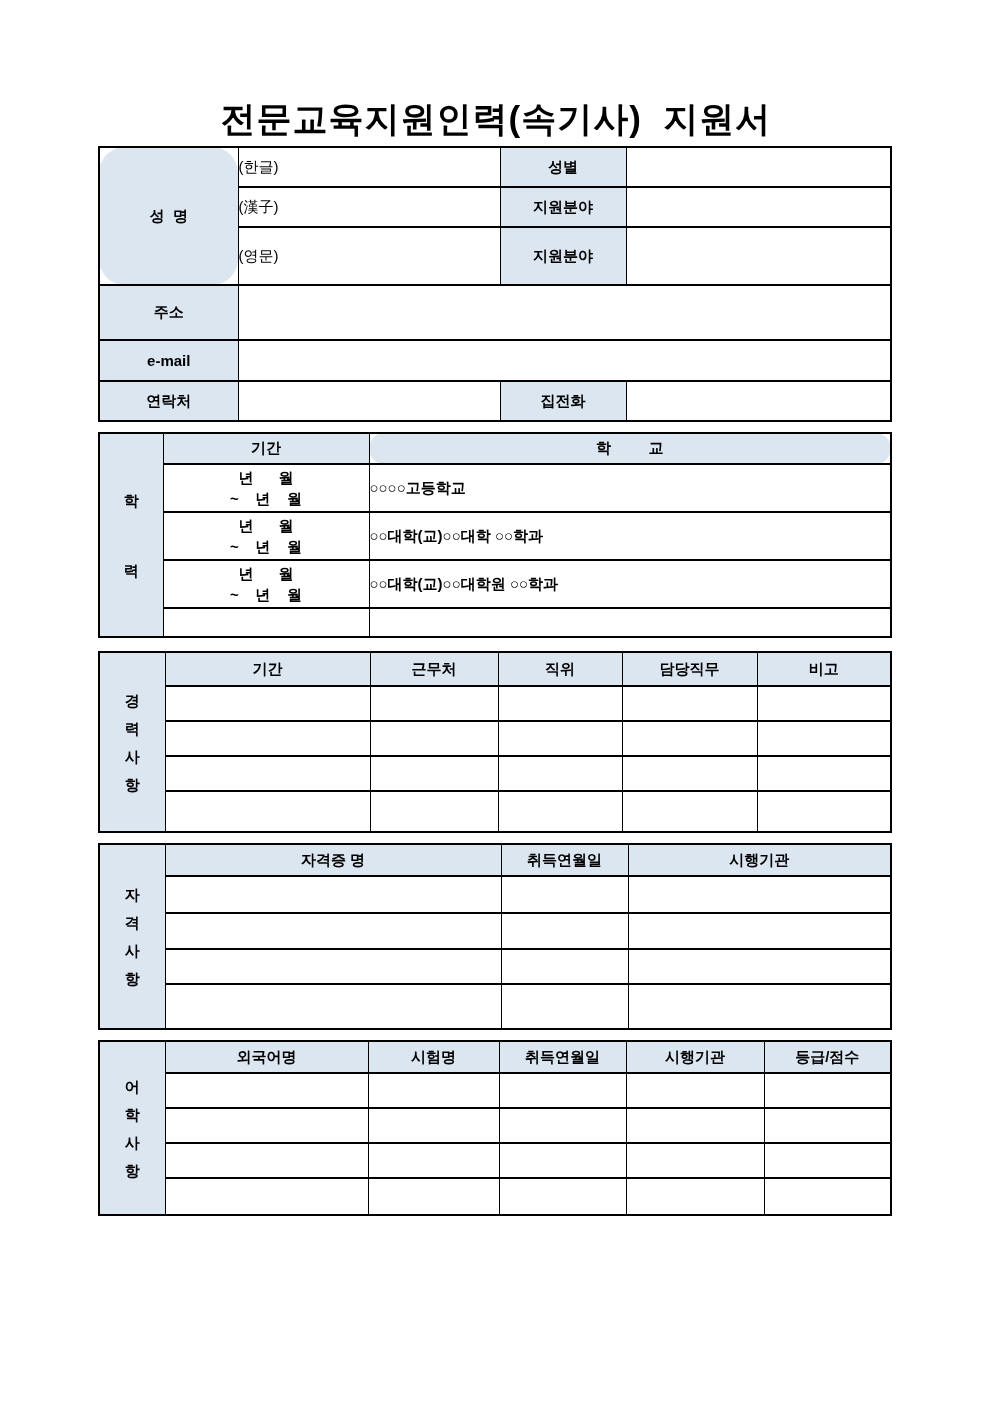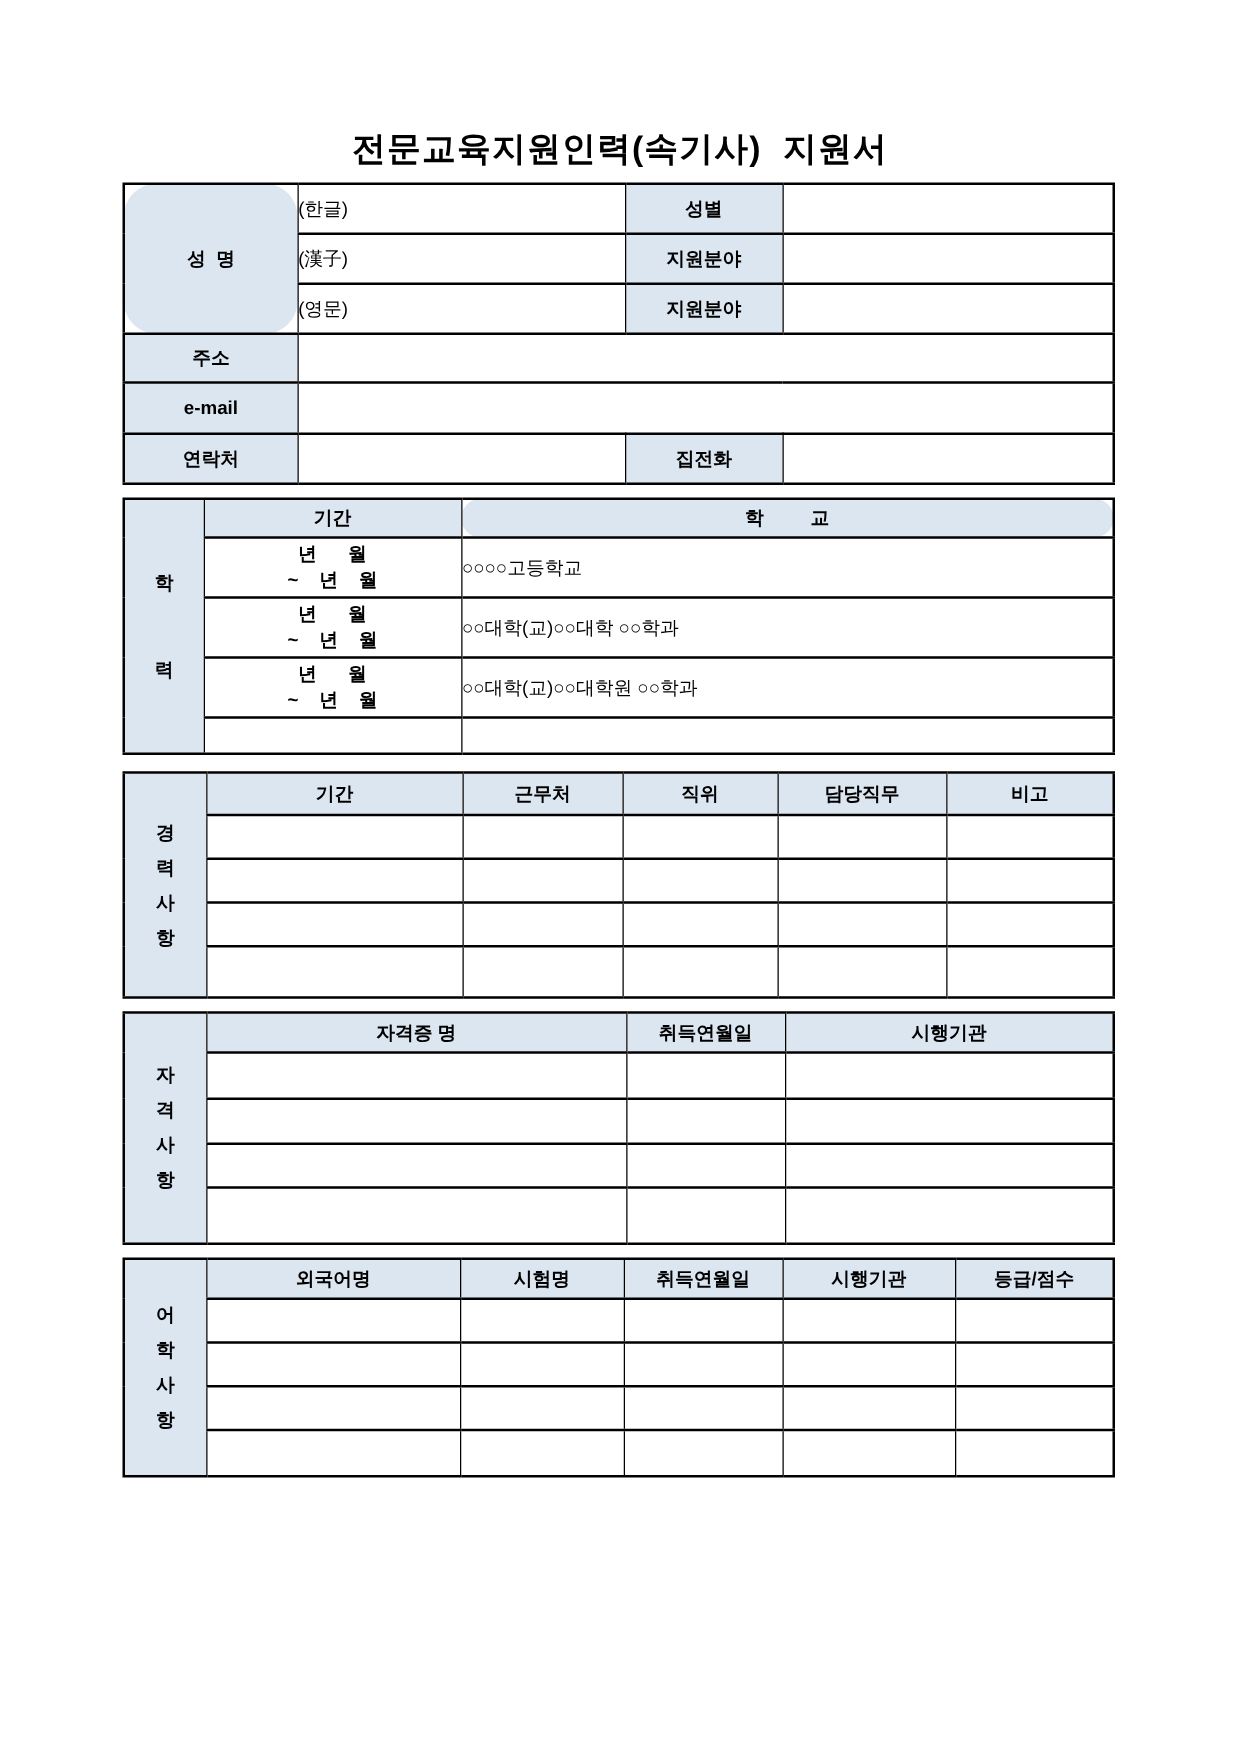--- a/index.html
+++ b/index.html
@@ -8,21 +8,21 @@
     width:992px;height:1403px;
     background:#fff;
     font-family:"Liberation Sans","DejaVu Sans",sans-serif;
     color:#000;
     box-sizing:border-box;
     padding-top:100px;
   }
   .title{
     margin:0;
     text-align:center;
-    font-size:27px;
+    font-size:35px;
     font-weight:bold;
     letter-spacing:1px;
     height:38px;
     line-height:38px;
     white-space:pre;
   }
   table.tbl{
     border-collapse:collapse;
     table-layout:fixed;
     width:792px;
@@ -50,20 +50,21 @@
     text-align:left;
     padding-left:9px;
     font-size:14px;
     white-space:pre;
     border-radius:14px;
   }
   td.schoolcell{
     text-align:left;
     padding-left:10px;
     font-size:15px;
+    font-weight:bold;
   }
   td.periodcell{
     text-align:center;
     font-size:14px;
     line-height:21px;
     white-space:pre;
     font-weight:bold;
   }
   .vwrap{
     display:flex;
@@ -98,26 +99,26 @@
         <td class="hd pre" rowspan="3">성  명</td>
         <td class="sub bthin">(한글)</td>
         <td class="hd bthin">성별</td>
         <td class="bthin"></td>
       </tr>
       <tr style="height:40px">
         <td class="sub tthin bthin">(漢子)</td>
         <td class="hd tthin bthin">지원분야</td>
         <td class="tthin bthin"></td>
       </tr>
-      <tr style="height:40px">
+      <tr style="height:58px">
         <td class="sub tthin">(영문)</td>
         <td class="hd tthin">지원분야</td>
         <td class="tthin"></td>
       </tr>
-      <tr style="height:39px">
+      <tr style="height:55px">
         <td class="hd">주소</td>
         <td colspan="3"></td>
       </tr>
       <tr style="height:41px">
         <td class="hd">e-mail</td>
         <td colspan="3"></td>
       </tr>
       <tr style="height:40px">
         <td class="hd">연락처</td>
         <td></td>

